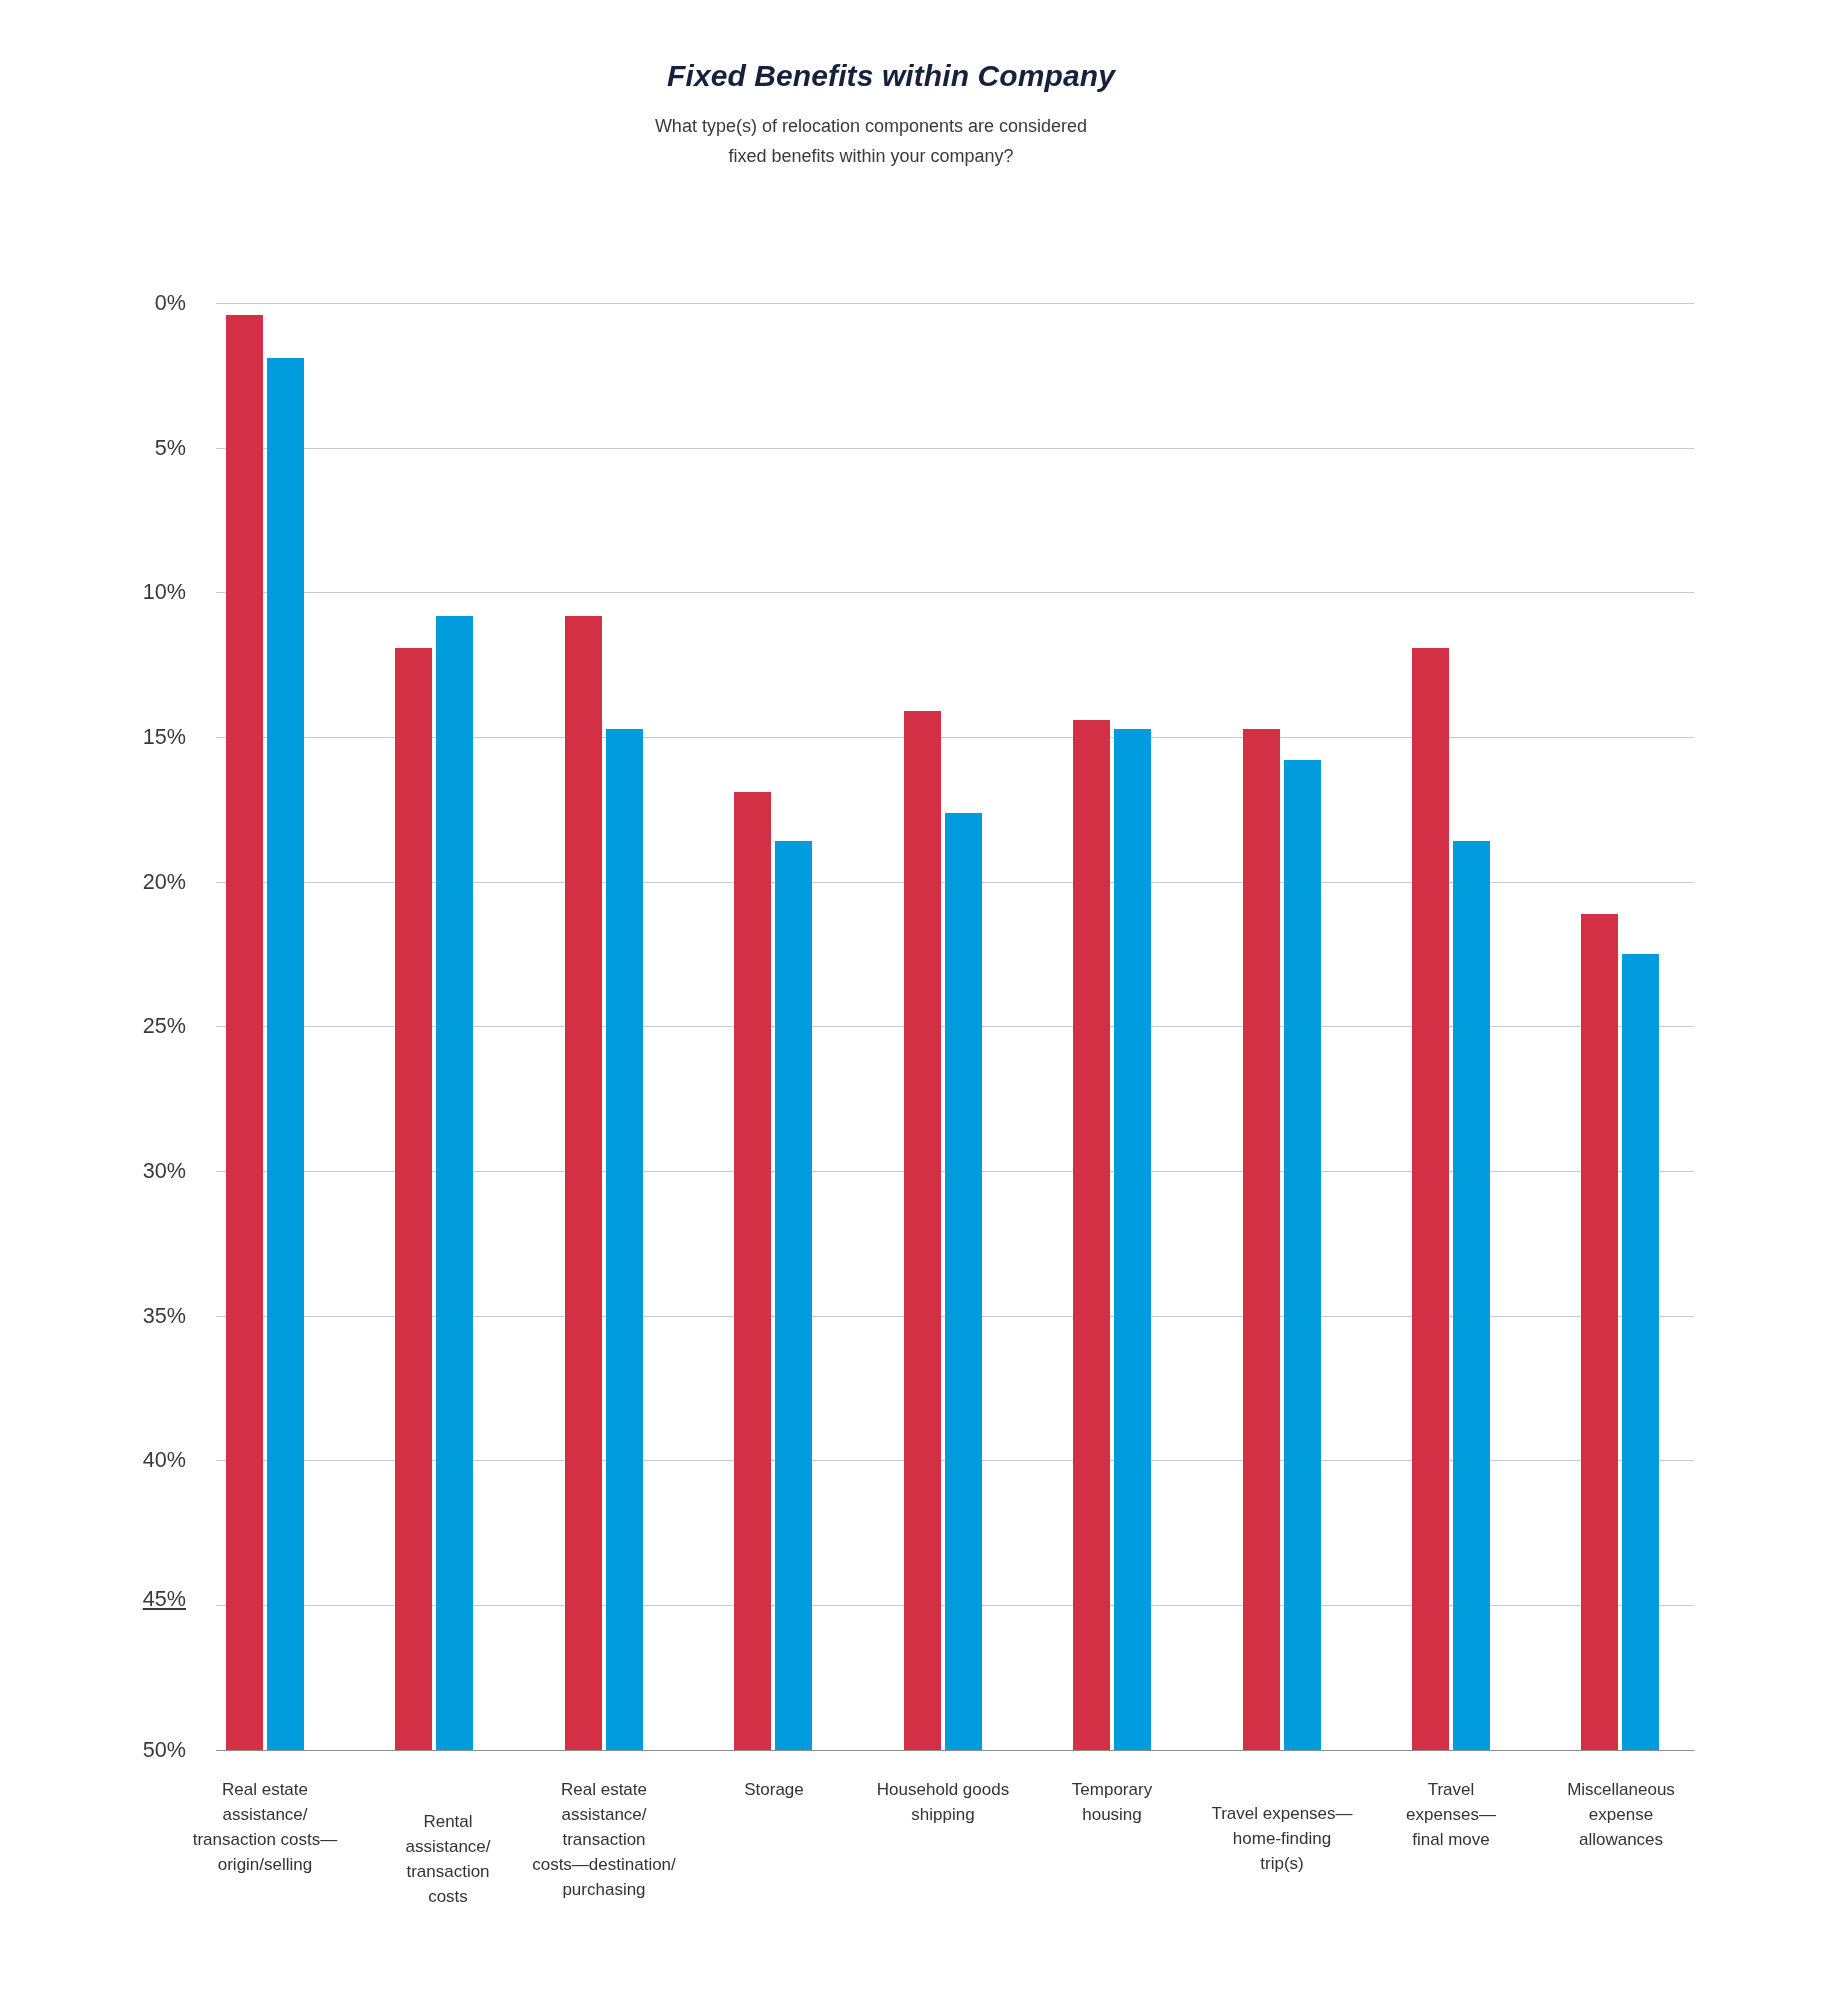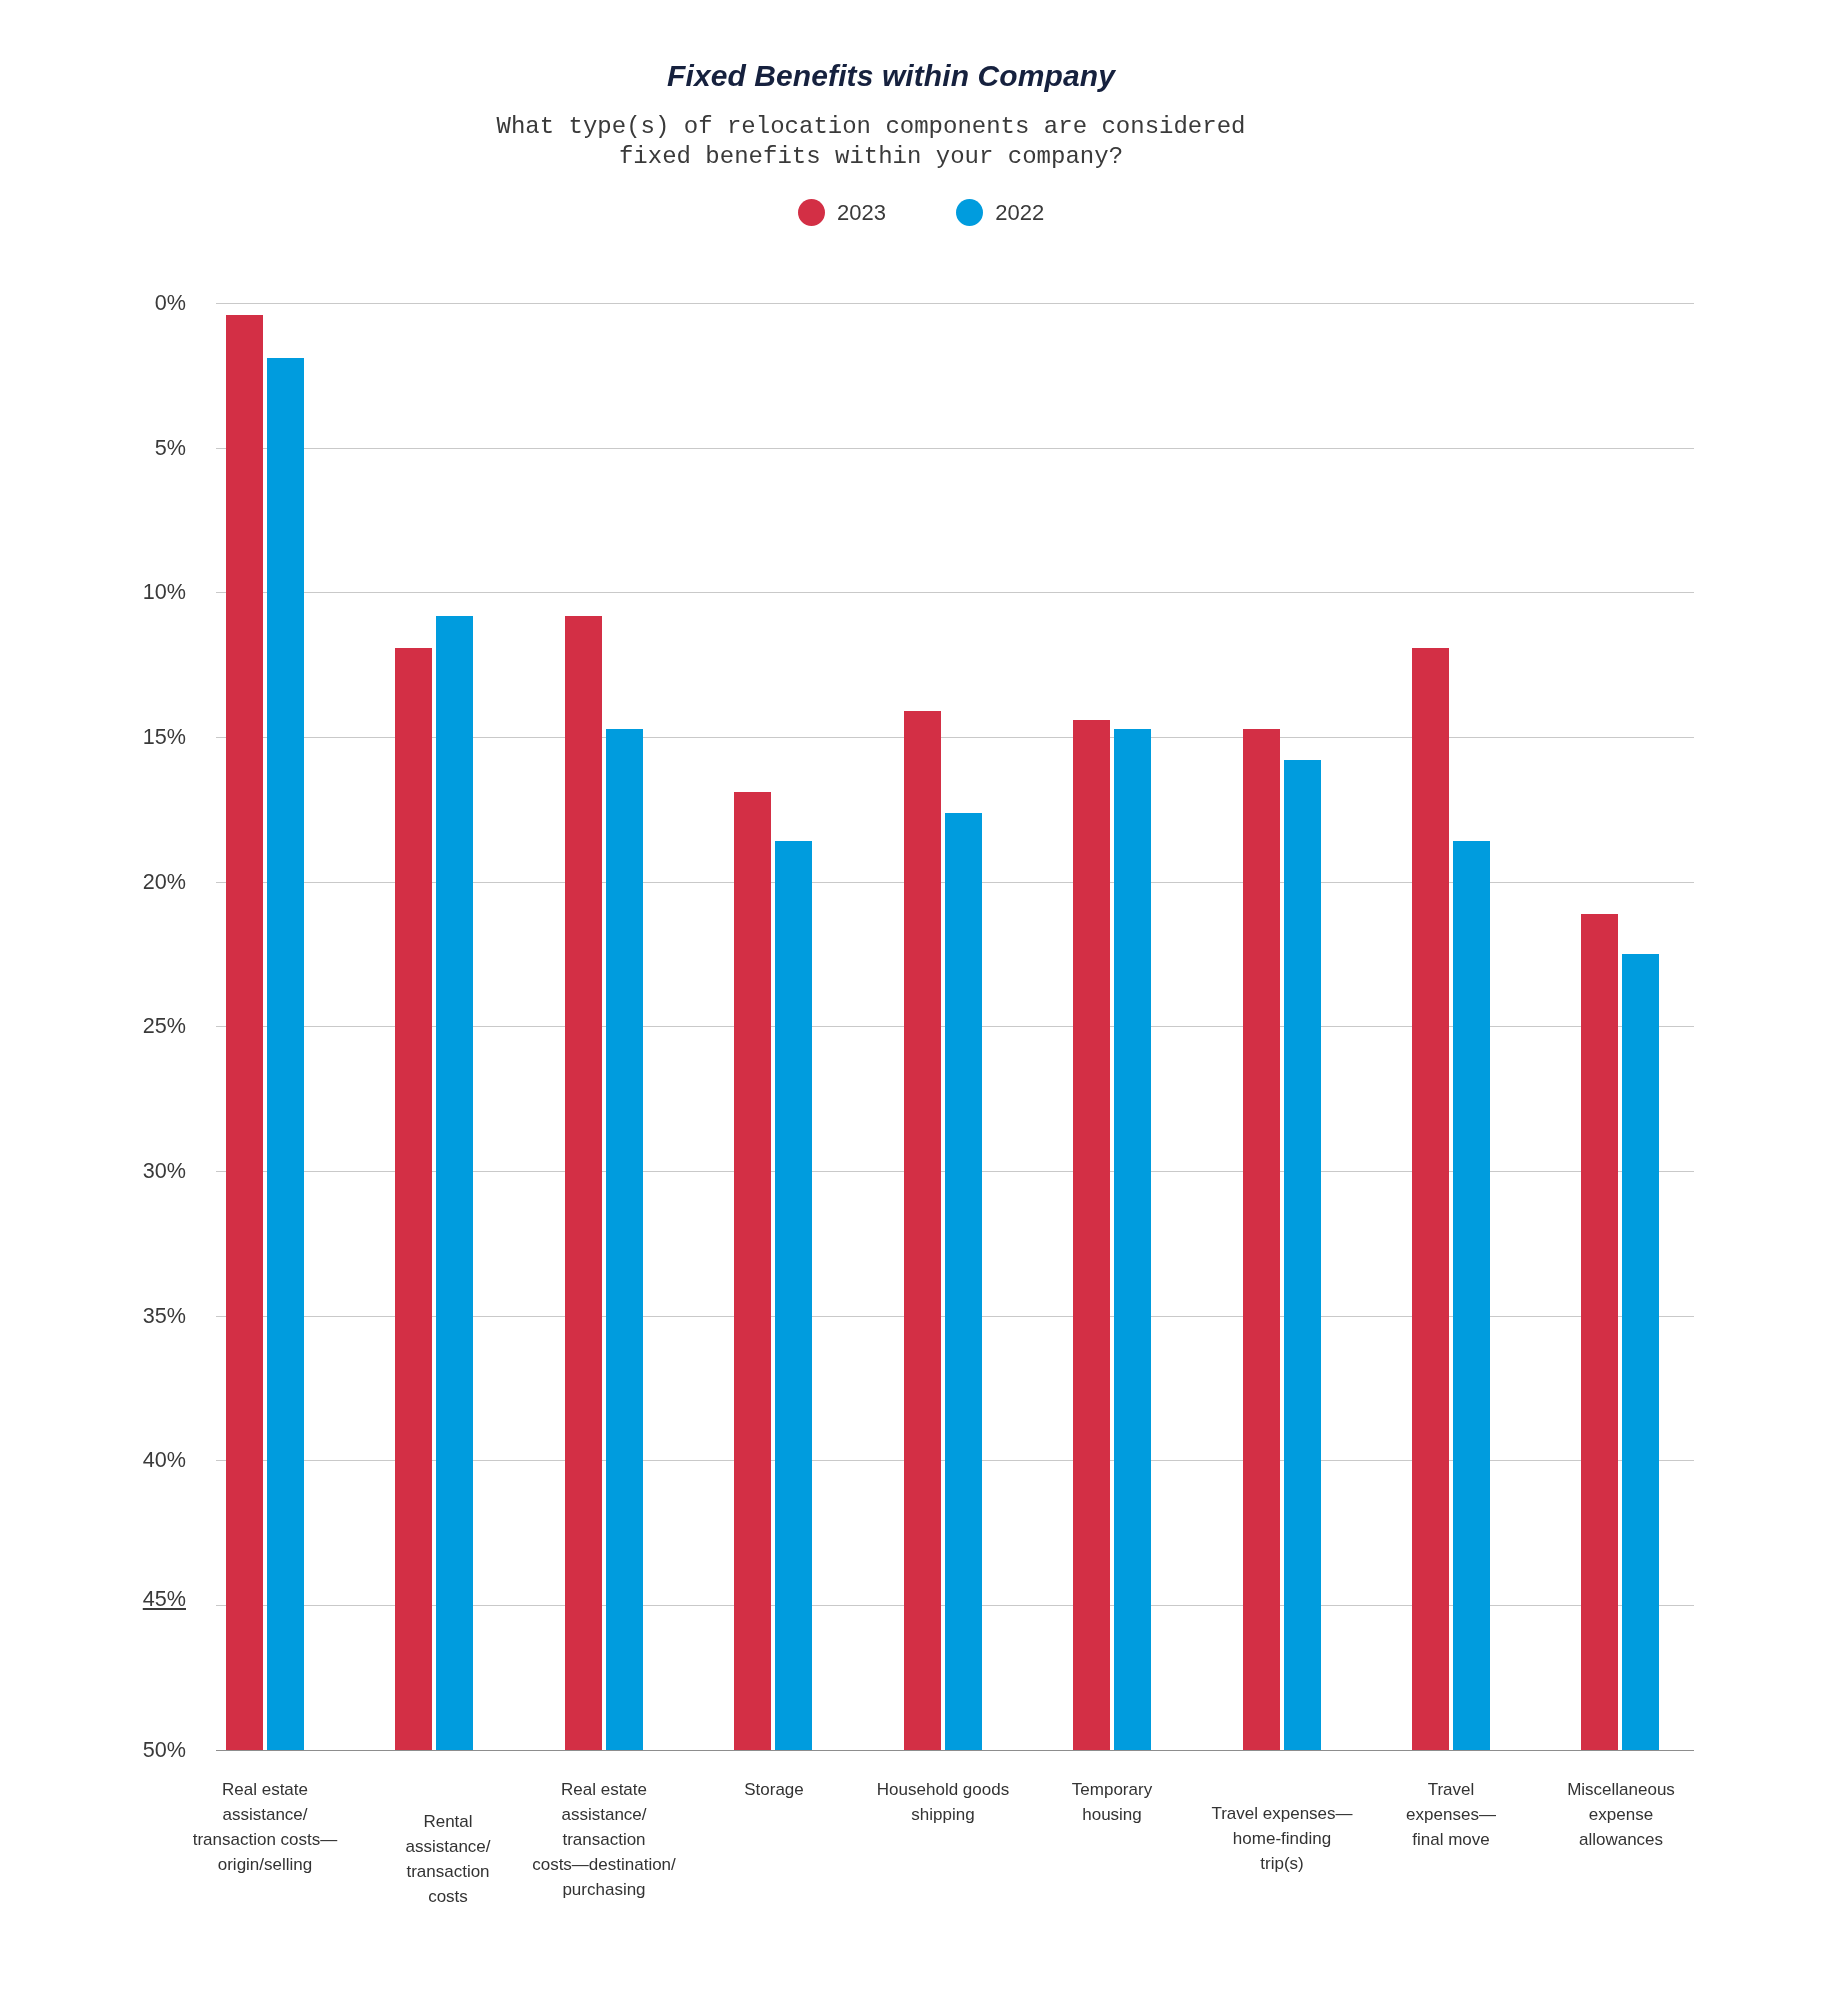--- a/index.html
+++ b/index.html
@@ -15,21 +15,21 @@
   
   .title{
     position:absolute;top:59px;left:0;width:1782px;
     text-align:center;
     font-size:30px;font-weight:bold;font-style:italic;
     color:#16213e;letter-spacing:0.1px;
   }
   .subtitle{
     position:absolute;top:112px;left:0;width:1742px;
     text-align:center;
-    font-size:24px;line-height:29.5px;color:#3a3a3a;font-weight:400;font-family:Liberation Mono, monospace;
+    font-size:18px;line-height:29.5px;color:#3a3a3a;font-weight:400;
   }
   .subtitle .ln{display:block;}
 
   .legend{
     position:absolute;top:199px;left:0;width:1842px;
     display:flex;justify-content:center;align-items:center;gap:70px;
   }
   .legend-item{display:flex;align-items:center;gap:12.2px;}
   .legend-swatch{width:27px;height:27px;border-radius:50%;display:block;}
   .legend-label{font-size:22px;color:#3a3a3a;line-height:27px;}
@@ -77,30 +77,20 @@
 
 <div class="figure">
 
   <div class="title">Fixed Benefits within Company</div>
 
   <div class="subtitle">
     <span class="ln">What type(s) of relocation components are considered</span>
     <span class="ln">fixed benefits within your company?</span>
   </div>
 
-  <div class="legend">
-    <div class="legend-item">
-      <span class="legend-swatch" style="background:#d32f45"></span>
-      <span class="legend-label">2023</span>
-    </div>
-    <div class="legend-item">
-      <span class="legend-swatch" style="background:#009cde"></span>
-      <span class="legend-label">2022</span>
-    </div>
-  </div>
 
   <div class="ylabels">
       <div class="ylabel" style="top: 1447px;">50%</div>
       <div class="ylabel" style="top: 1296px; text-decoration: underline;">45%</div>
       <div class="ylabel" style="top: 1157px;">40%</div>
       <div class="ylabel" style="top: 1013px;">35%</div>
       <div class="ylabel" style="top: 868px;">30%</div>
       <div class="ylabel" style="top: 723px;">25%</div>
       <div class="ylabel" style="top: 579px;">20%</div>
       <div class="ylabel" style="top: 434px;">15%</div>

